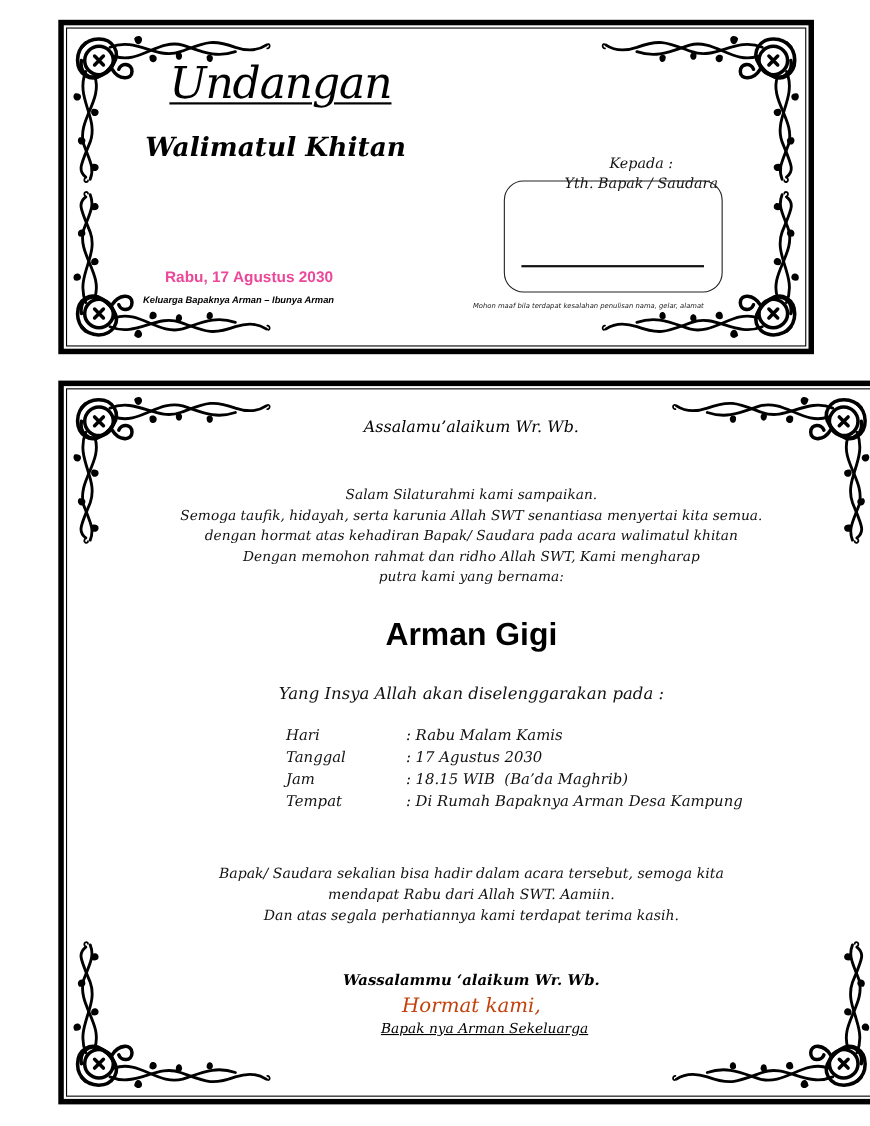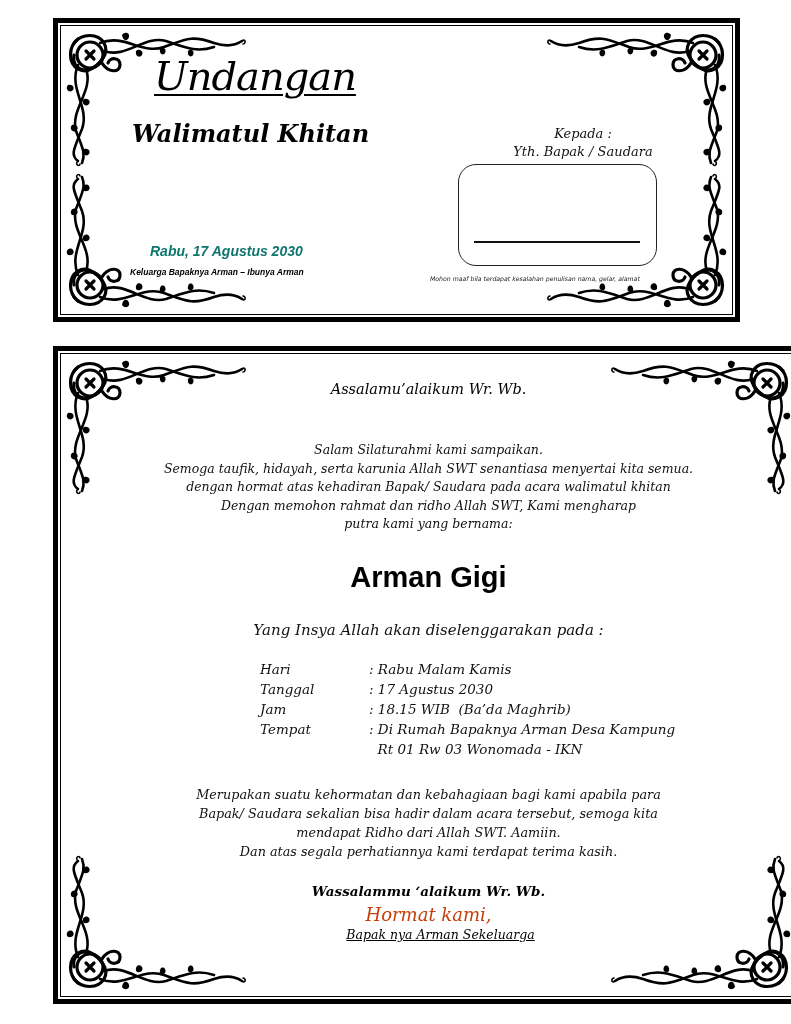--- a/index.html
+++ b/index.html
@@ -37,30 +37,30 @@
     font-size: 40px; letter-spacing: -1px; color: #000;
     text-decoration: underline; text-decoration-thickness: 2px; text-underline-offset: 4px;
   }
   .title-walimatul {
     position: absolute; left: 74px; top: 96px;
     font-family: "DejaVu Serif", serif; font-style: italic; font-weight: bold;
     font-size: 24px; color: #000;
   }
   .date-front {
     position: absolute; left: 92px; top: 220px;
-    font-family: "Liberation Sans", sans-serif; font-weight: bold; font-style: italic;
-    font-size: 14px; color: #0f766e;
+    font-family: "Liberation Sans", sans-serif; font-weight: bold; 
+    font-size: 14px; color: #ec4899;
   }
   .family-front {
     position: absolute; left: 72px; top: 244px;
     font-family: "Liberation Sans", sans-serif; font-weight: bold; font-style: italic;
     font-size: 8.5px; color: #000;
   }
   .kepada {
-    position: absolute; left: 420px; top: 102px; width: 210px; text-align: center;
+    position: absolute; left: 420px; top: 118px; width: 210px; text-align: center;
     font-size: 13px; line-height: 18px; font-style: italic;
   }
   .address-box {
     position: absolute; left: 400px; top: 141px; width: 199px; height: 102px;
     border: 1.5px solid #222; border-radius: 18px;
   }
   .address-line {
     position: absolute; left: 15px; right: 16px; top: 76px;
     border-top: 2px solid #111;
   }
@@ -233,27 +233,25 @@
     <div class="row">
       <span class="lbl">Jam</span>
       <span style="white-space:pre">: 18.15 WIB  (Ba’da Maghrib)</span>
     </div>
     <div class="row">
       <span class="lbl">Tempat</span>
       <span>: Di Rumah Bapaknya Arman Desa Kampung</span>
     </div>
     <div class="row">
       <span class="lbl"></span>
-      <span style="white-space:pre">  Rt 01 Rw 03 Wonomada - IKN</span>
     </div>
   </div>
 
   <div class="closing script">
-    <div>Merupakan suatu kehormatan dan kebahagiaan bagi kami apabila para</div>
     <div>Bapak/ Saudara sekalian bisa hadir dalam acara tersebut, semoga kita</div>
-    <div>mendapat Ridho dari Allah SWT. Aamiin.</div>
+    <div>mendapat Rabu dari Allah SWT. Aamiin.</div>
     <div>Dan atas segala perhatiannya kami terdapat terima kasih.</div>
   </div>
 
   <div class="wassalam script">Wassalammu ‘alaikum Wr. Wb.</div>
   <div class="hormat script">Hormat kami,</div>
   <div class="signature script">Bapak nya Arman Sekeluarga</div>
 </div>
 
 </body></html>

